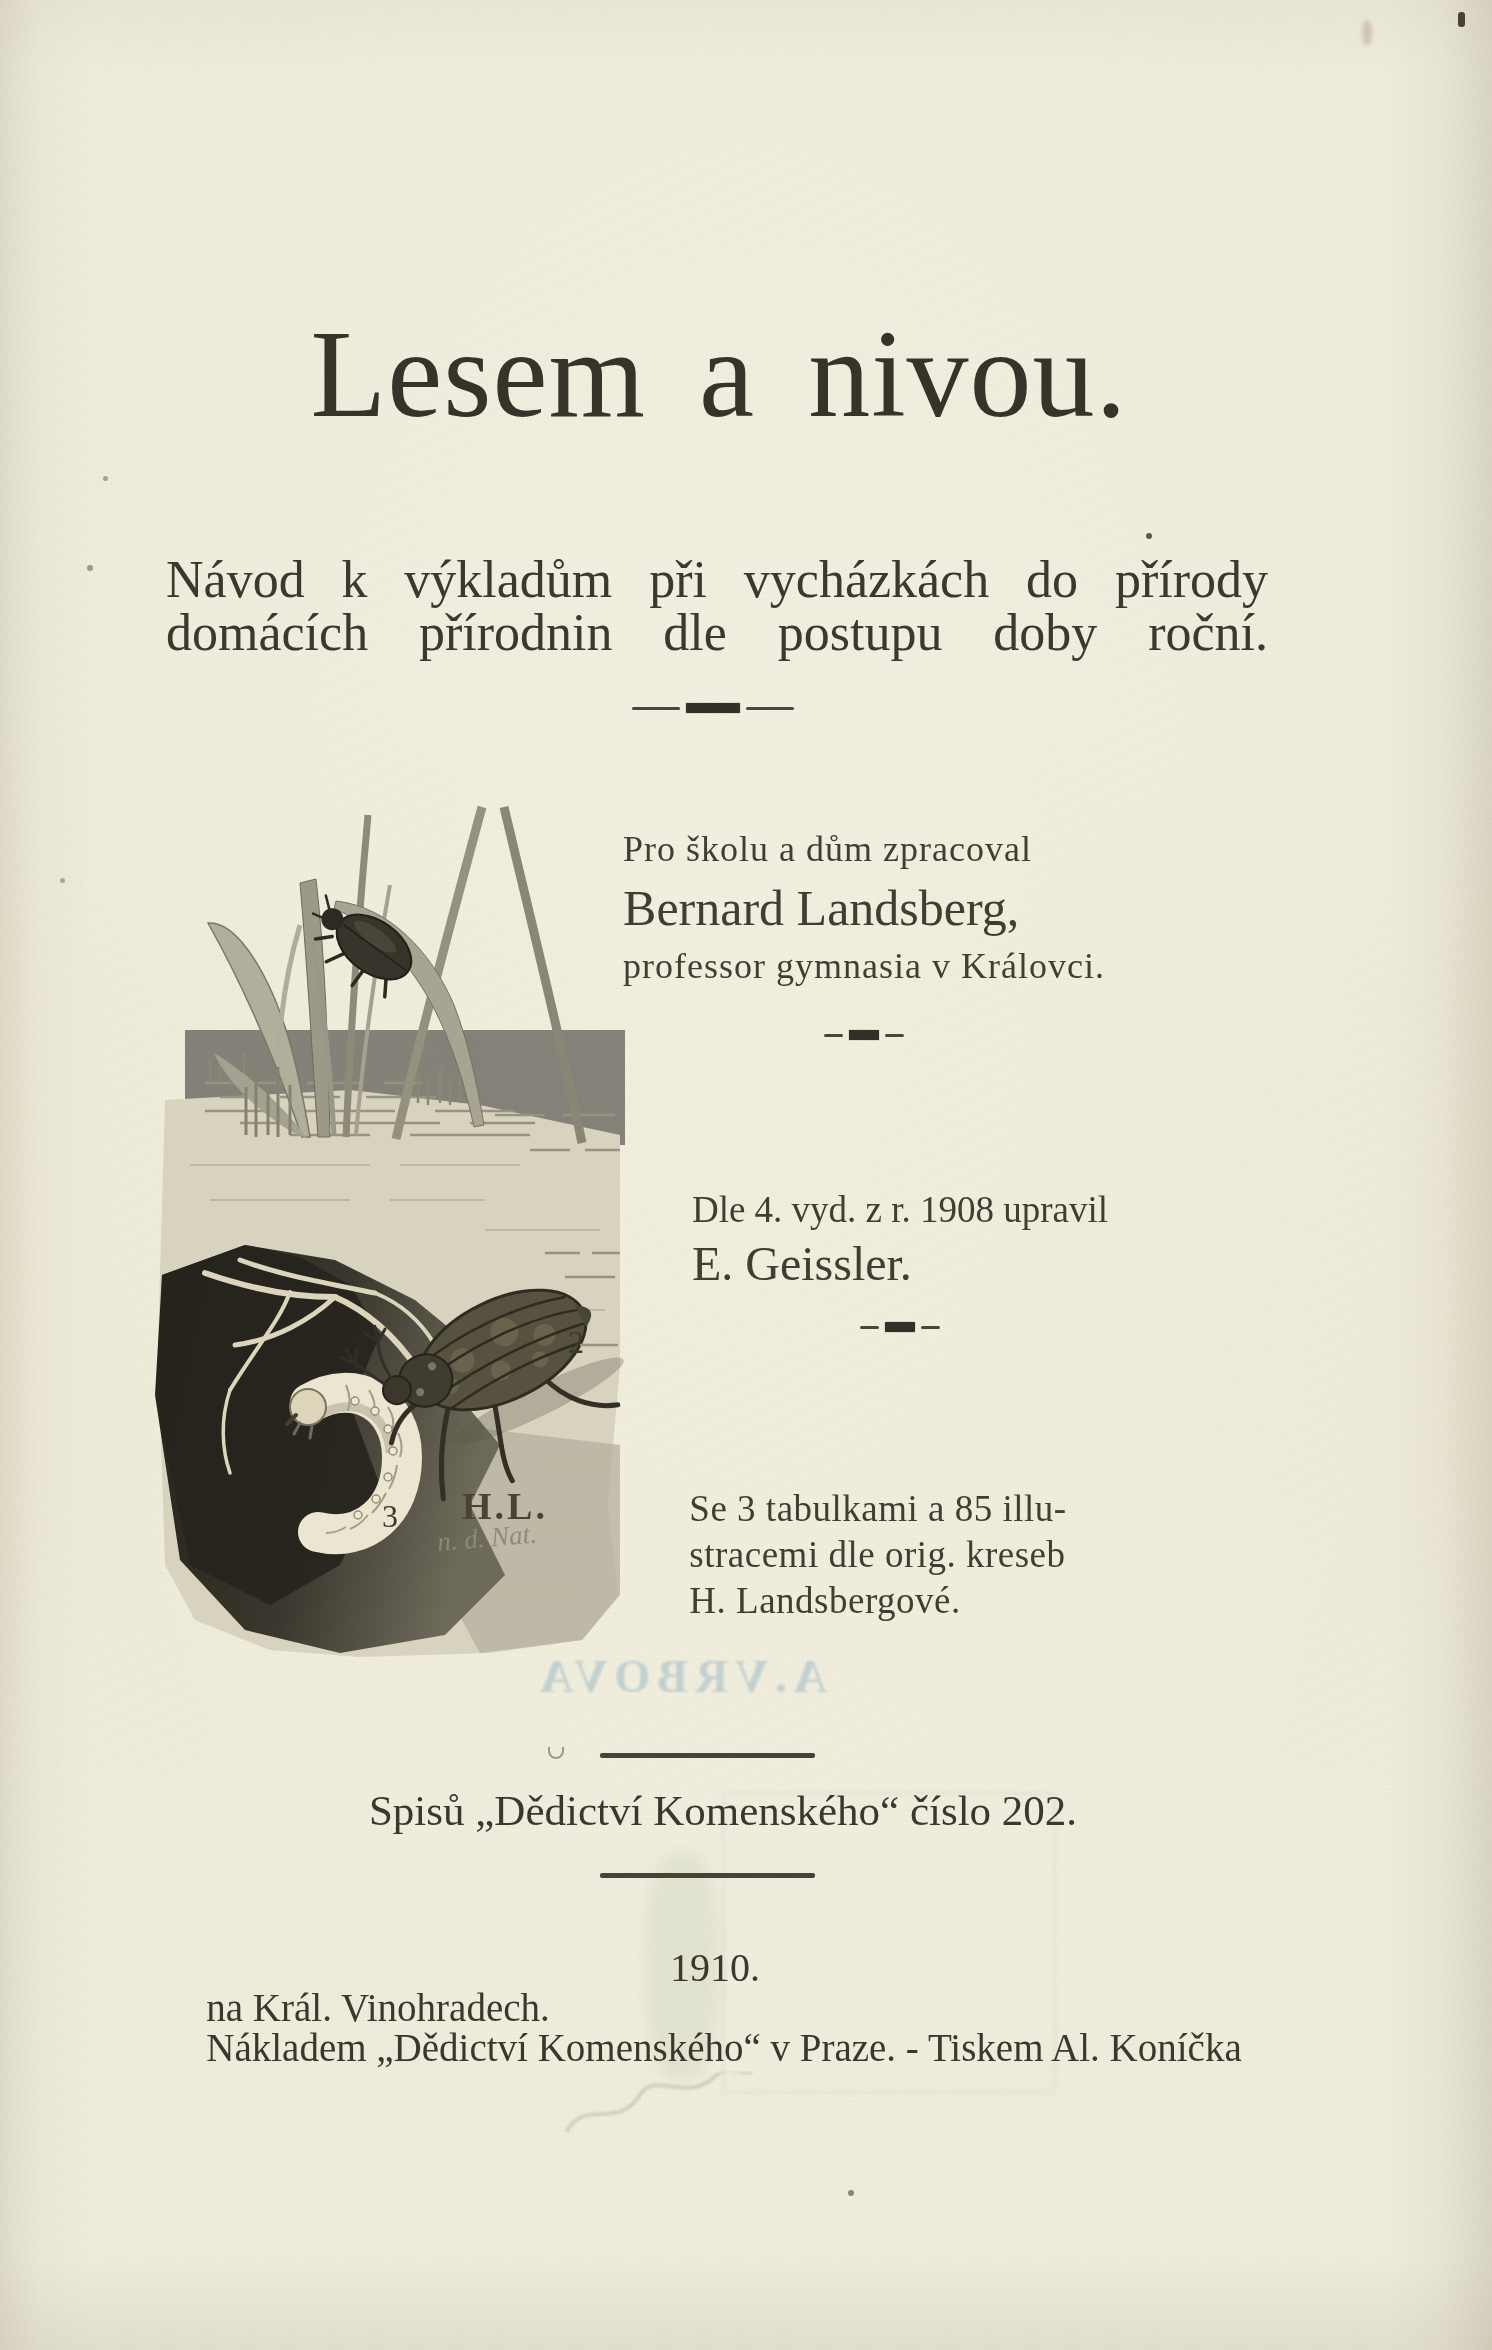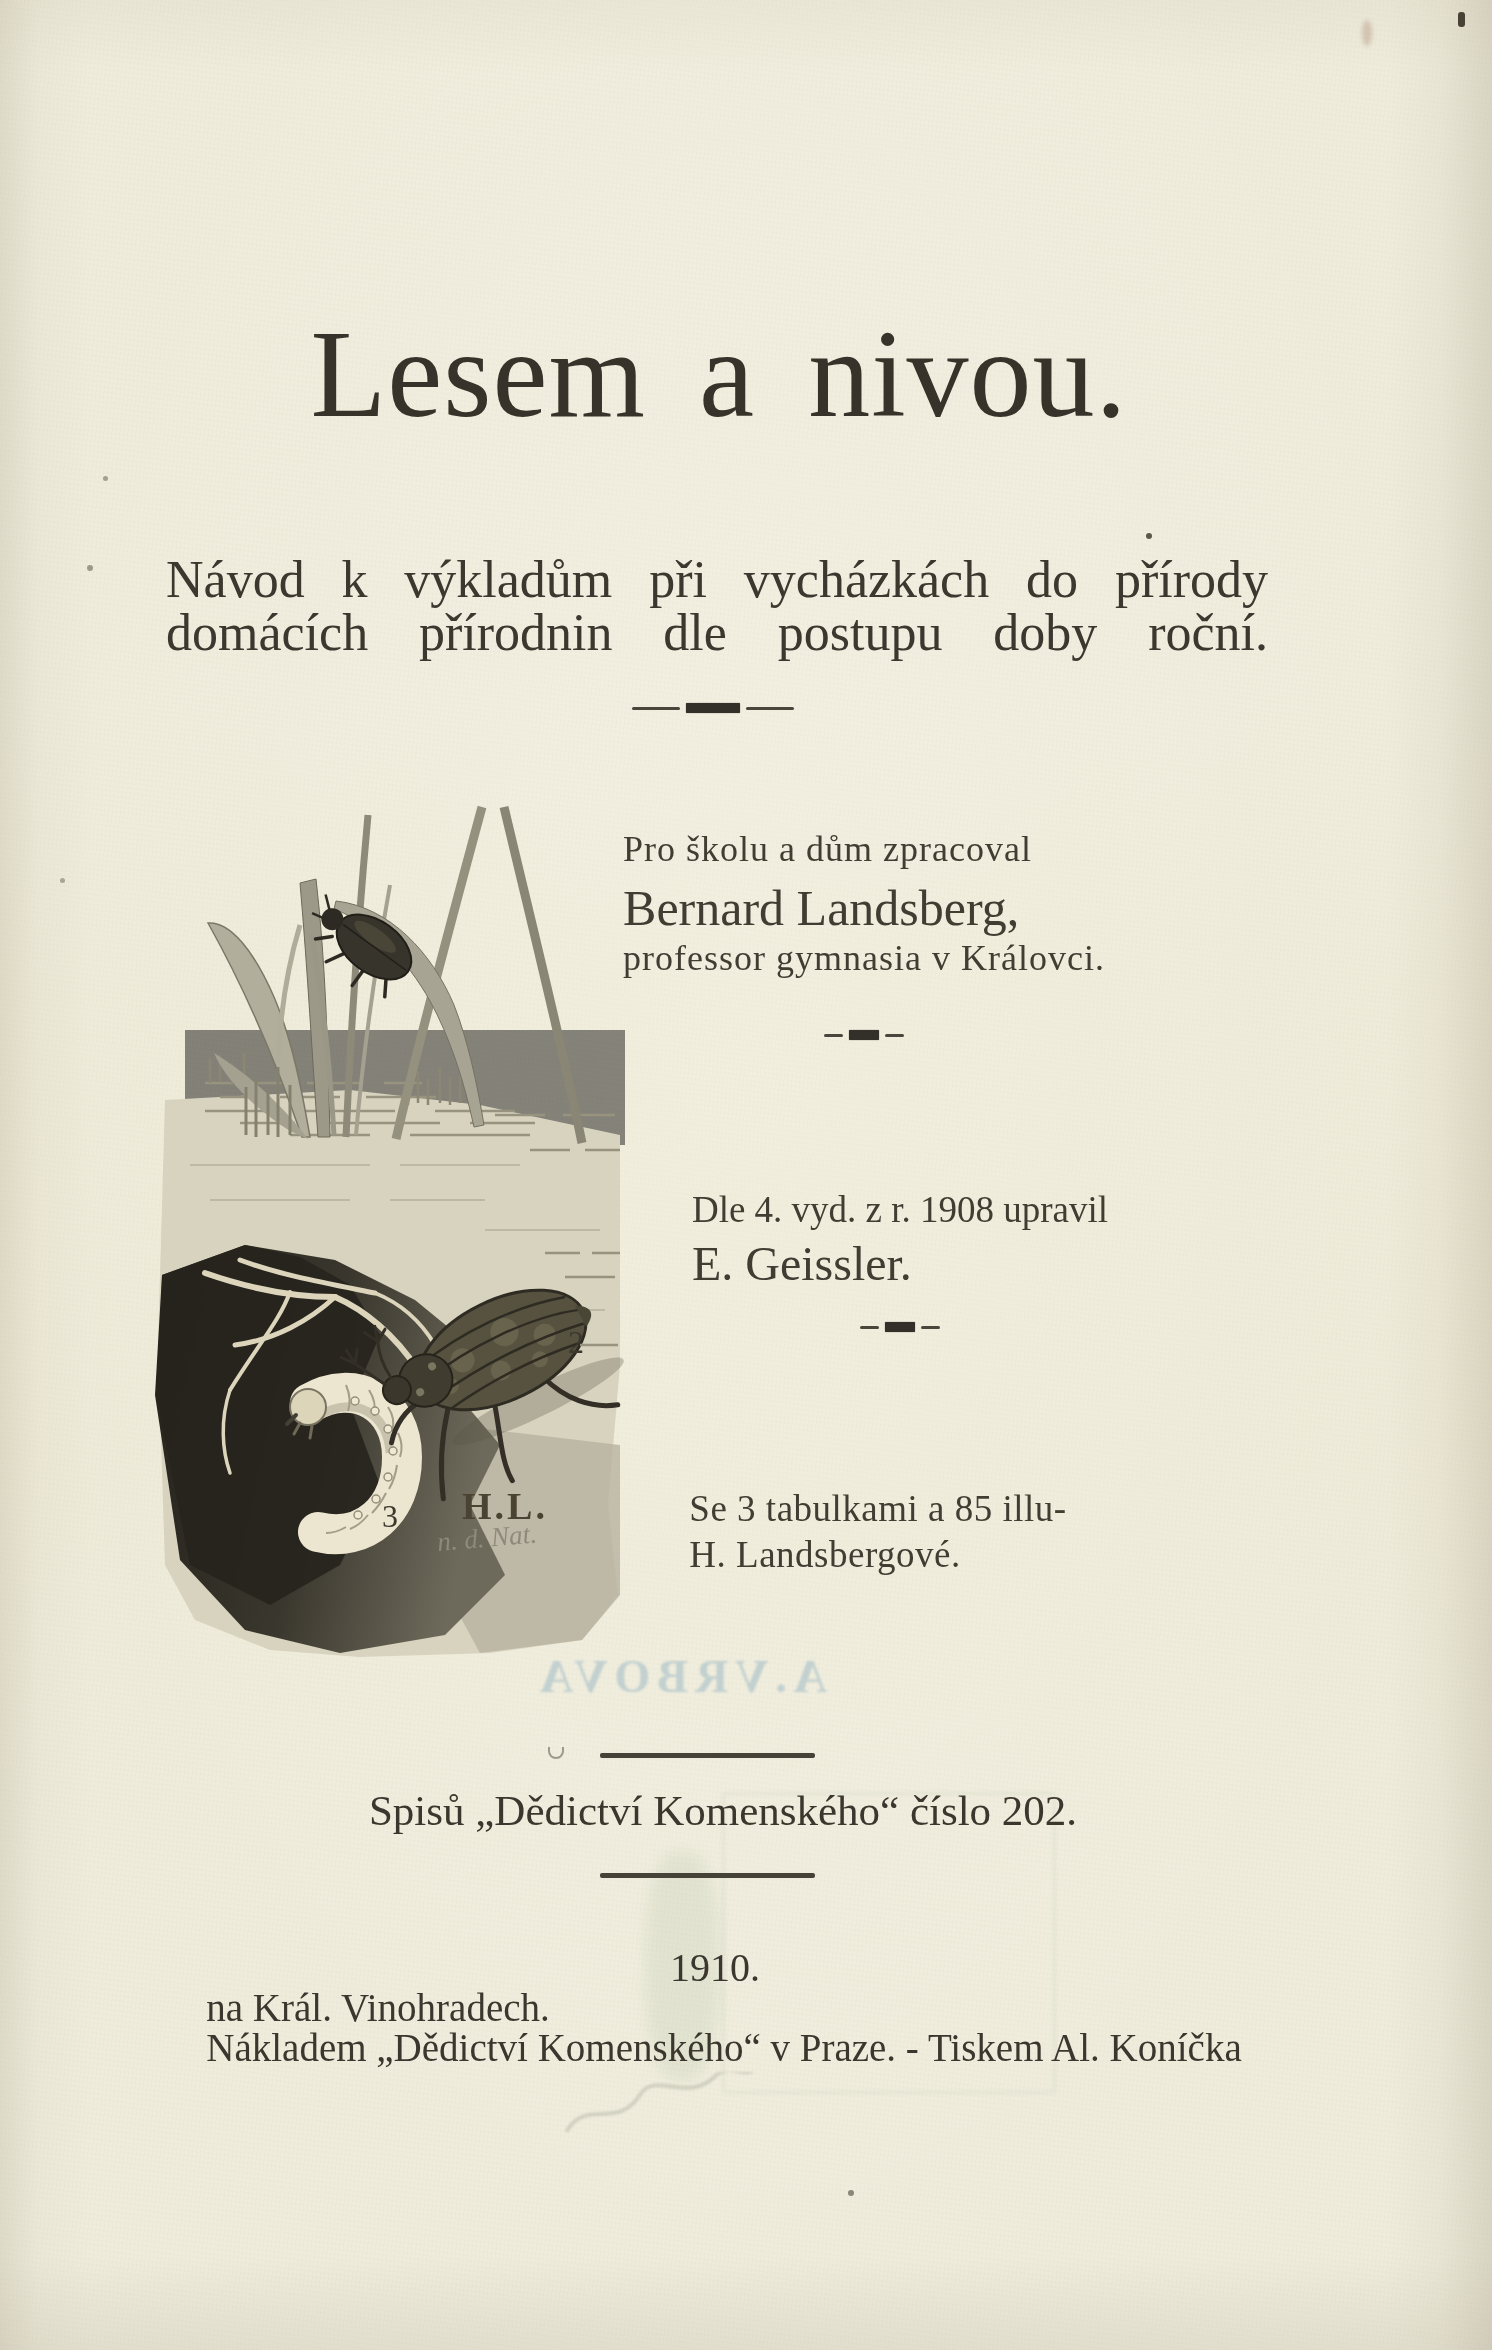--- a/index.html
+++ b/index.html
@@ -26,21 +26,21 @@
     top:304px;left:719px;font-size:124px;letter-spacing:1px;word-spacing:0.17em;
     color:#37332a;
   }
   .subtitle{
     top:505px;left:166px;width:1102px;font-size:52px;line-height:53px;color:#3c382f;margin-top:48px;
   }
   .subtitle .jline{text-align:justify;text-align-last:justify;}
   .author-block{top:828px;left:864px;color:#413d33;}
   .author-intro{font-size:36px;letter-spacing:1px;}
   .author-name{font-size:50px;margin-top:9px;}
-  .author-role{font-size:36px;letter-spacing:1px;}
+  .author-role{font-size:36px;margin-top:8px;letter-spacing:1px;}
   .edition-block{top:1188px;left:900px;color:#413d33;}
   .edition-line1{font-size:37px;}
   .edition-name{font-size:48px;margin-top:5px;}
   .notes-block{top:1486px;left:878px;font-size:37px;line-height:46px;color:#413d33;letter-spacing:0.5px;}
   .ornament{display:flex;align-items:center;gap:6px;transform:translateX(-50%);}
   .orn-line{height:3px;background:#4a463c;border-radius:2px;}
   .orn-block{height:10px;background:#33302a;border-radius:1px;box-shadow:0 0 1px #33302a;}
   .orn-a .orn-line{width:48px;}
   .orn-a .orn-block{width:54px;}
   .orn-b .orn-line{width:19px;}
@@ -256,20 +256,21 @@
   </div>
 
   <div class="abs ornament orn-b" style="top:1322px;left:900px;">
     <span class="orn-line"></span>
     <span class="orn-block"></span>
     <span class="orn-line"></span>
   </div>
 
   <div class="abs centered notes-block">
     <div>Se 3 tabulkami a 85 illu-</div>
+    <div>stracemi dle orig. kreseb</div>
     <div>H. Landsbergové.</div>
   </div>
 
   <div class="abs ghost">A.VRBOVA</div>
   <div class="abs ghost-box"></div>
   <div class="abs ghost-figure"></div>
   <svg class="abs" style="top:2072px;left:556px;opacity:0.25;filter:blur(1px);" width="210" height="70" viewBox="0 0 210 70">
     <path d="M8 48 C32 16 58 54 86 20 C104 -2 132 36 164 10 C178 0 194 18 204 8" stroke="#7f8475" stroke-width="4" fill="none" transform="rotate(-7 105 35)"></path>
   </svg>
 

